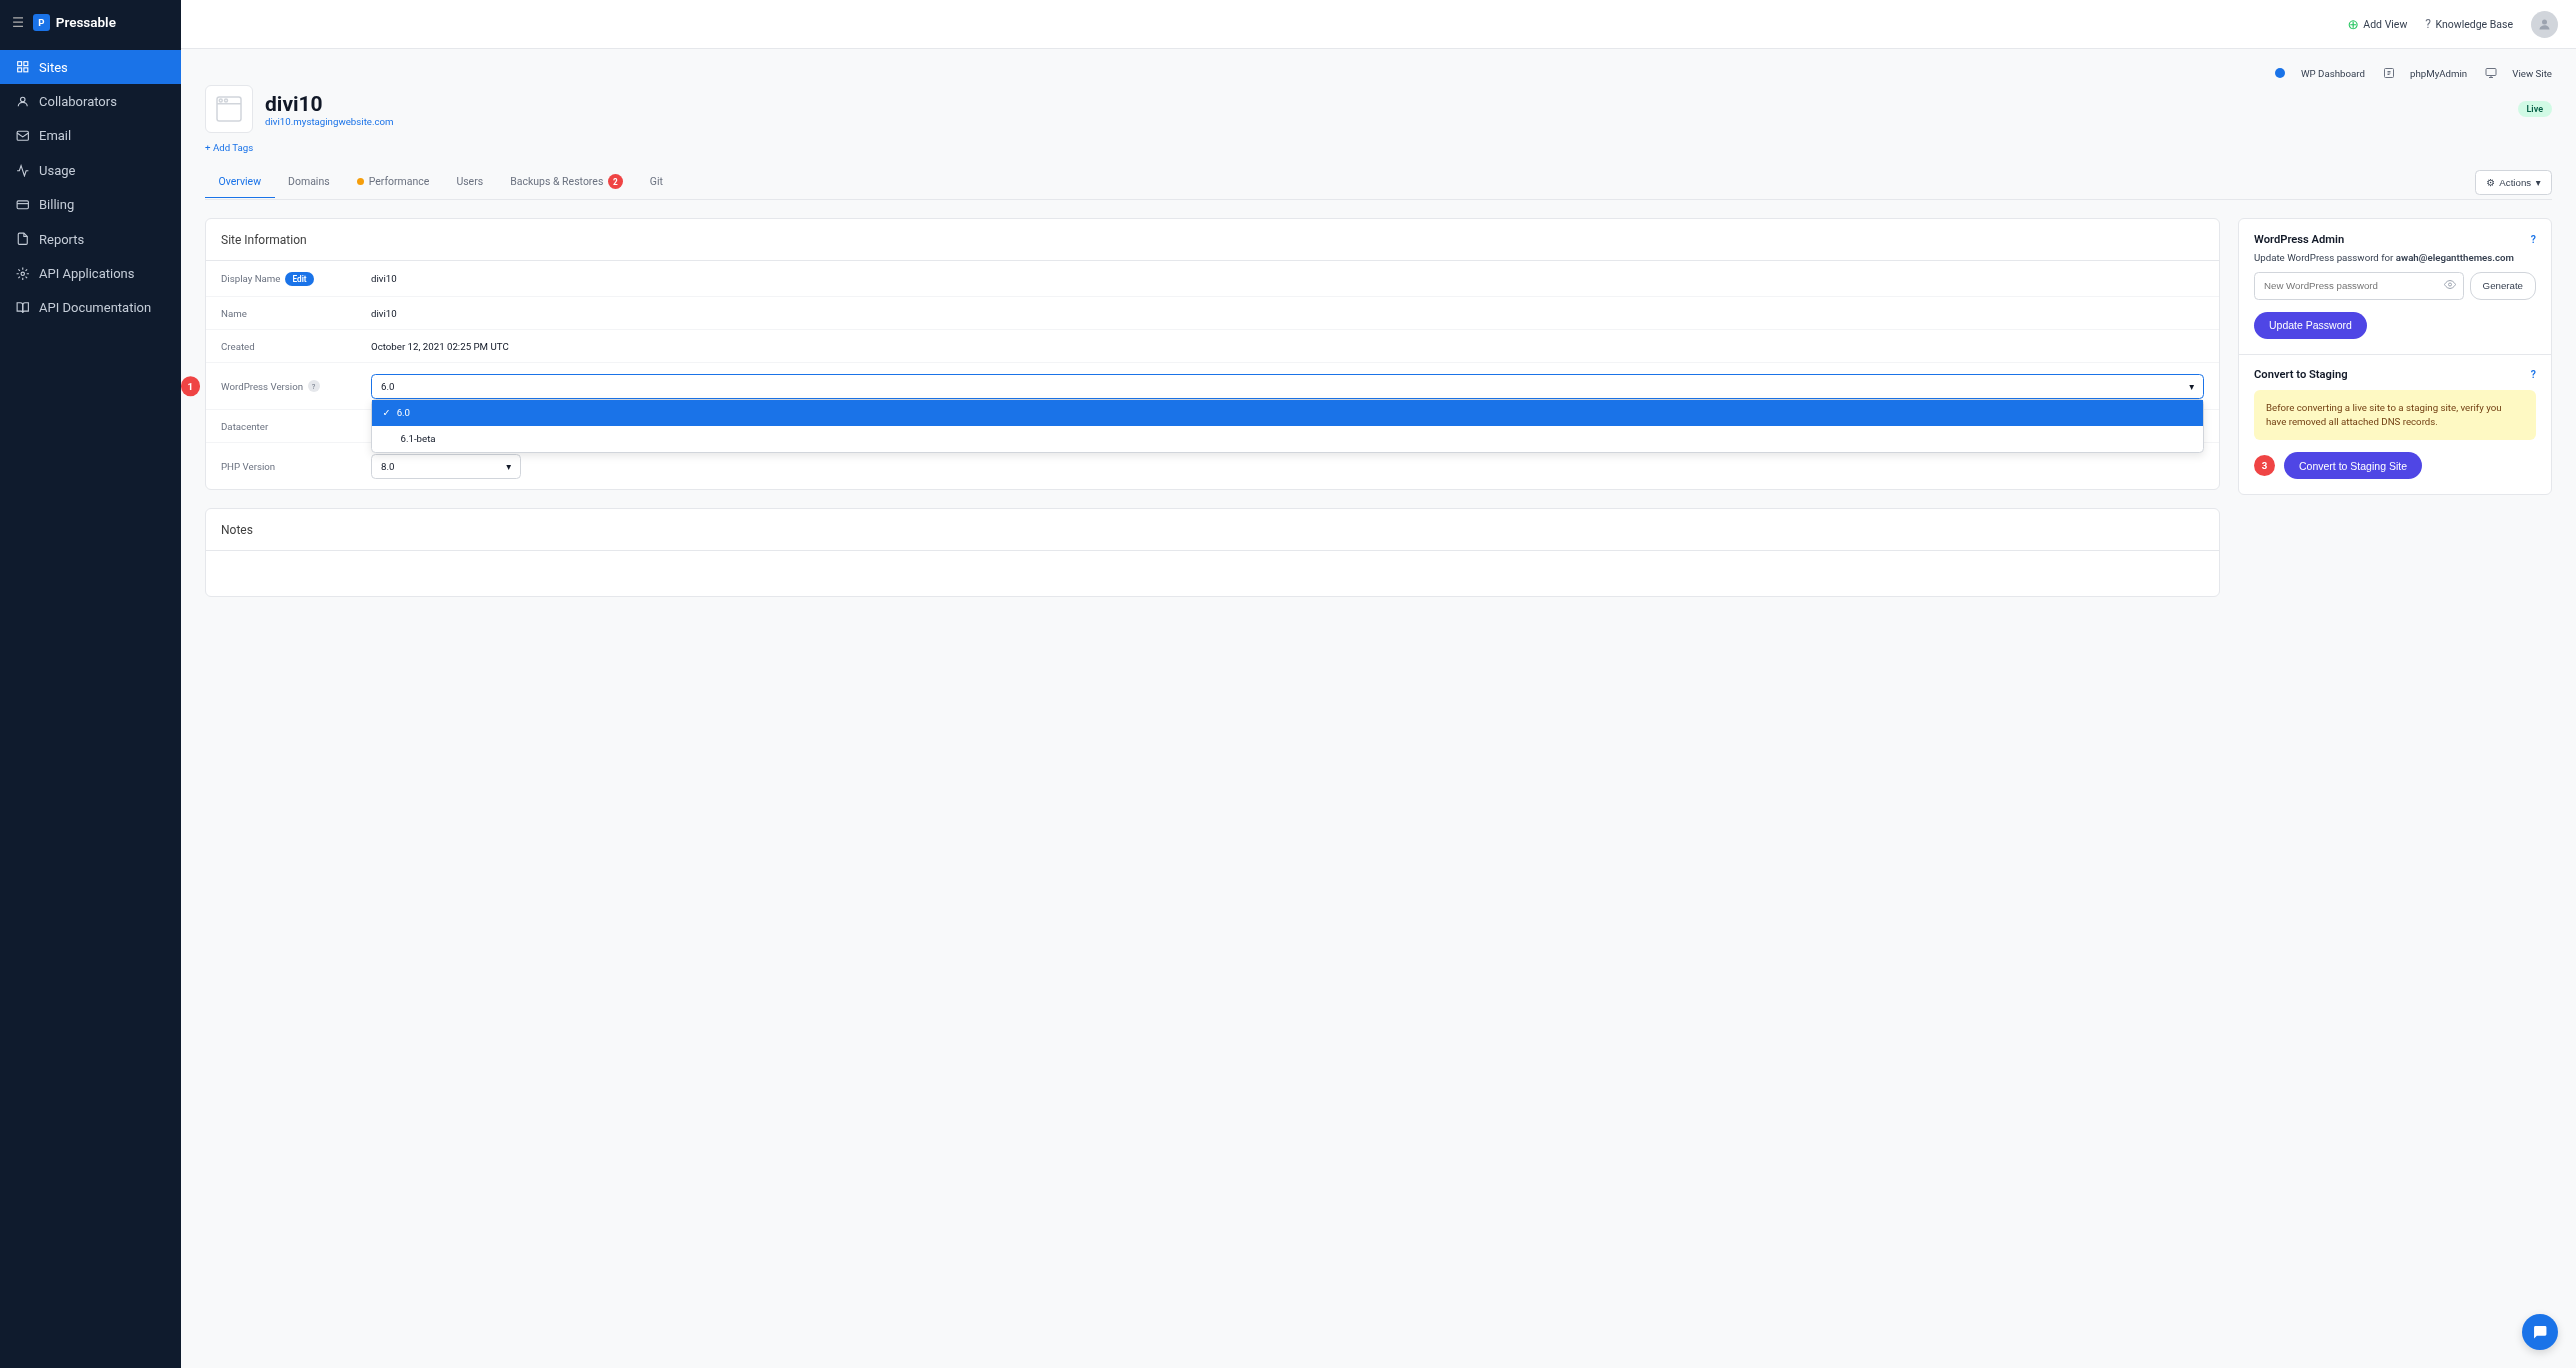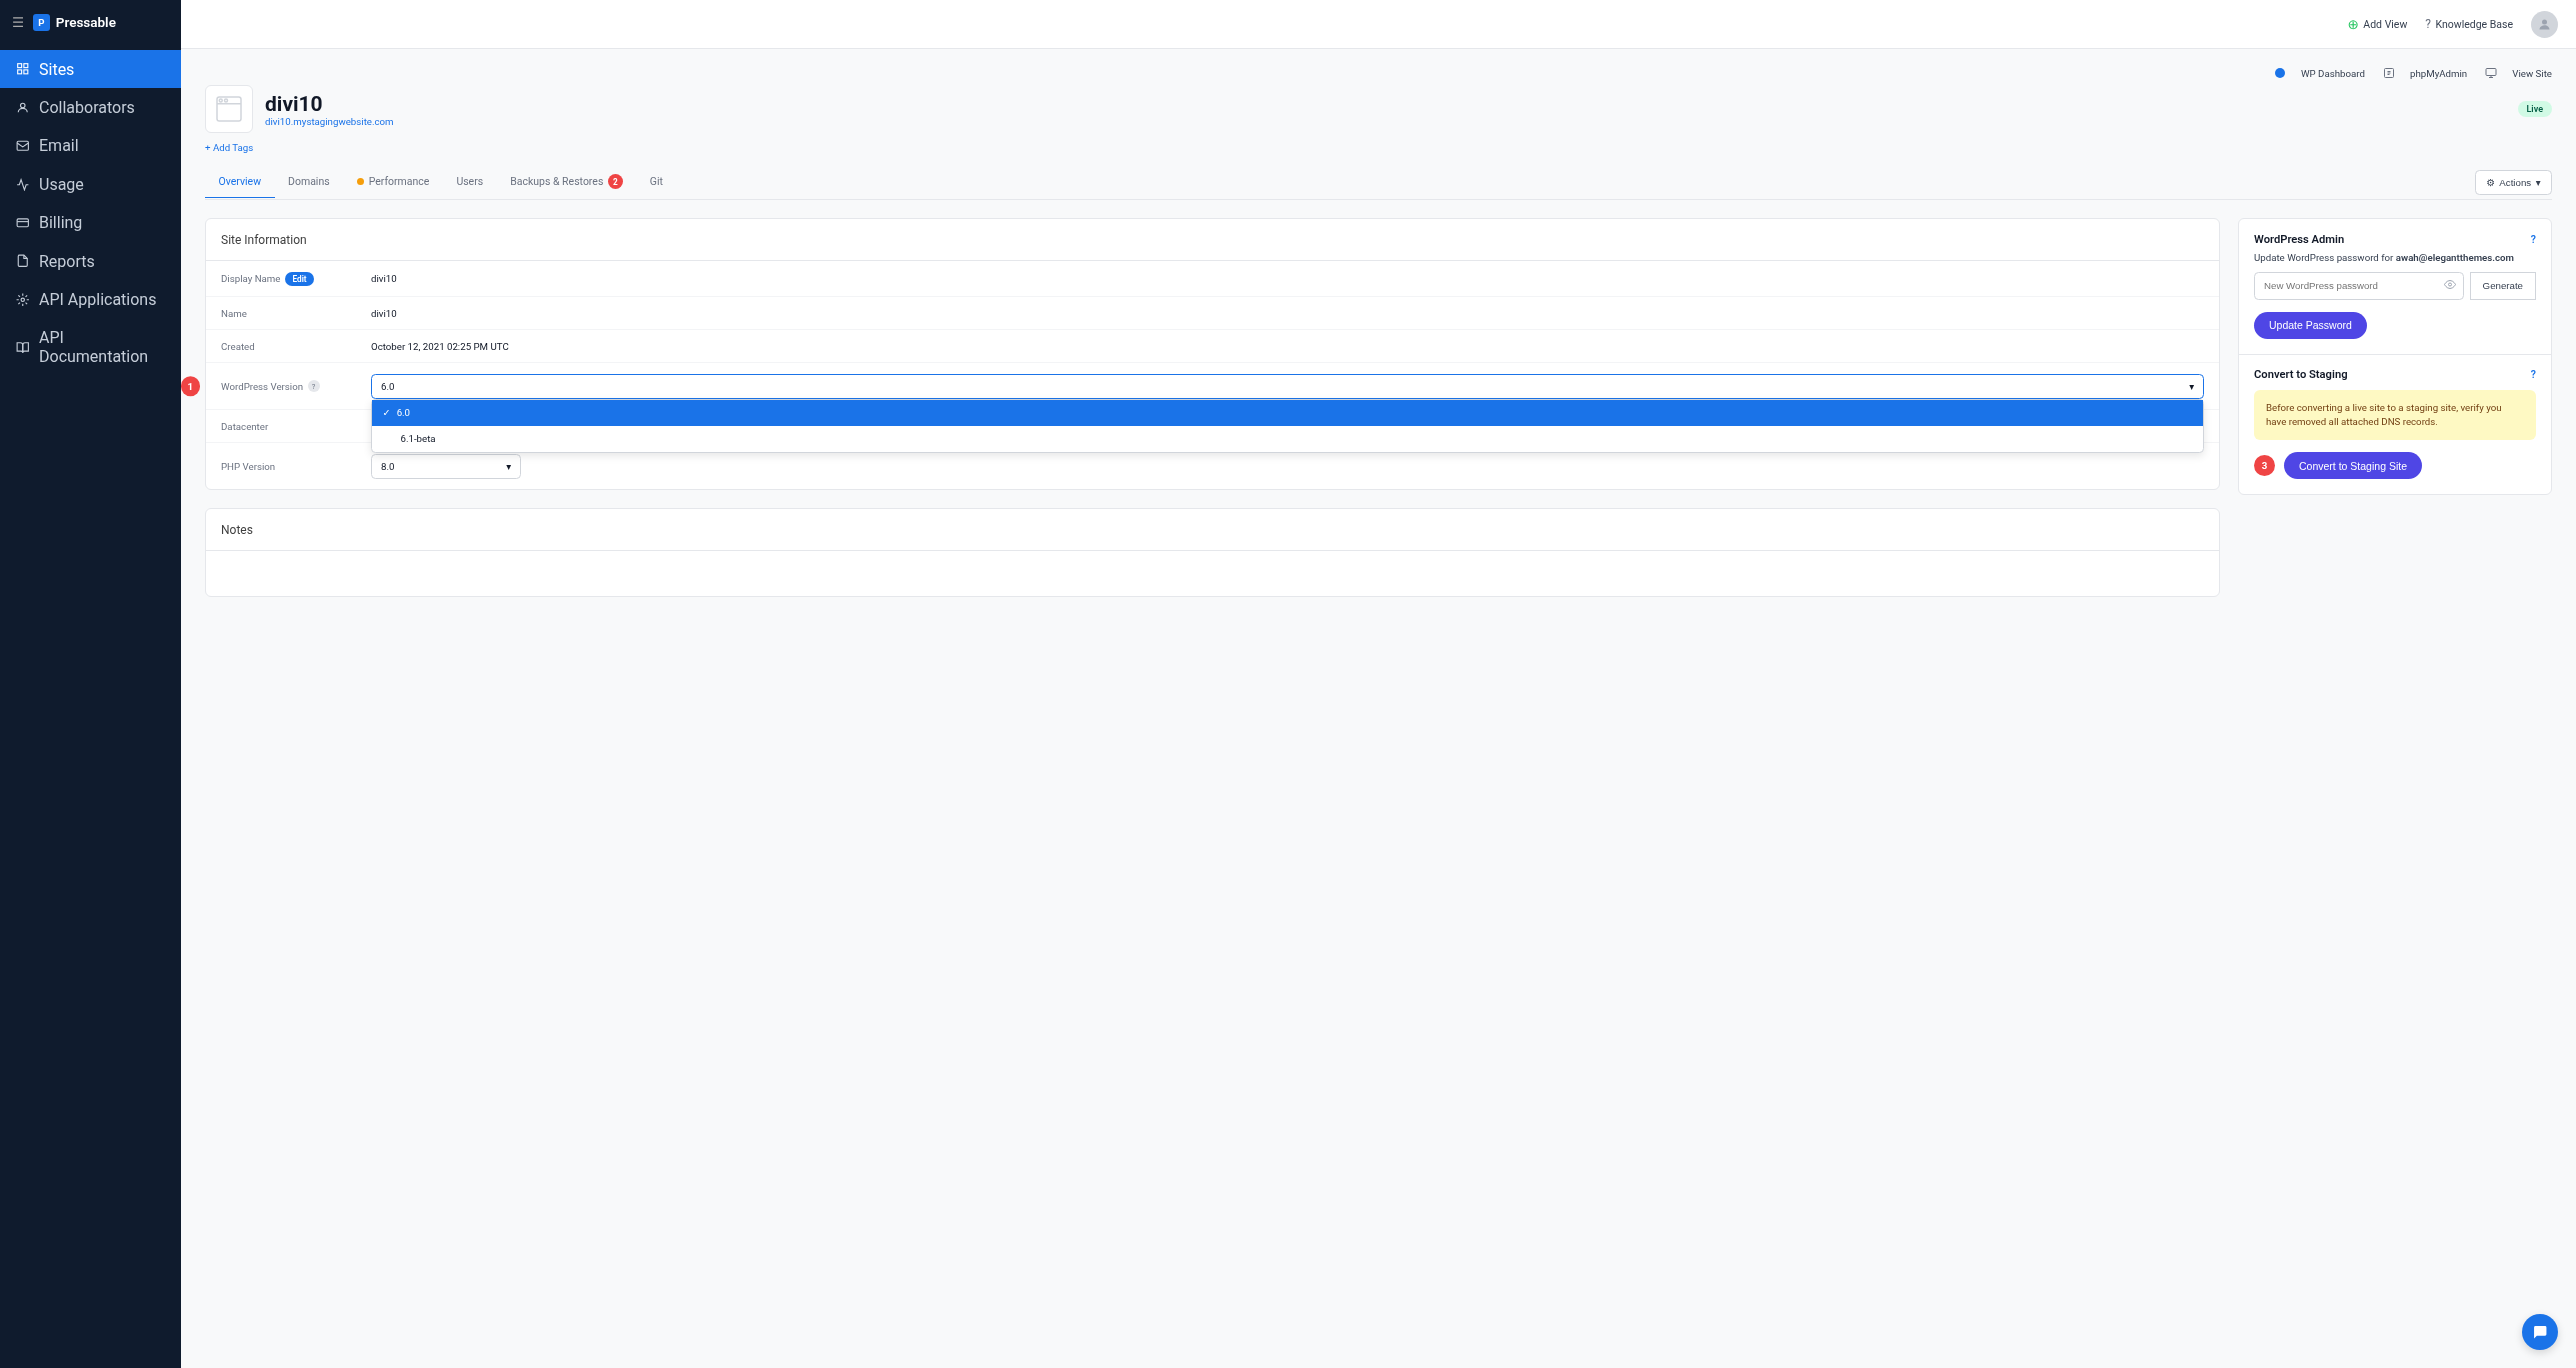--- a/index.html
+++ b/index.html
@@ -6,21 +6,21 @@
     body { font-family: -apple-system, BlinkMacSystemFont, 'Segoe UI', Roboto, sans-serif; background: #f5f5f5; display: flex; height: 100vh; overflow: hidden; font-size: 10.5px; }
 
     
     .sidebar { width: 181px; background: #0f1b2d; display: flex; flex-direction: column; color: #fff; flex-shrink: 0; }
     .sidebar-header { display: flex; align-items: center; padding: 13.5px 12px; gap: 9px; }
     .hamburger { color: #aaa; cursor: pointer; font-size: 13.5px; }
     .logo { display: flex; align-items: center; gap: 6px; }
     .logo-icon { background: #1a73e8; color: white; font-weight: bold; padding: 3px 5.2px; border-radius: 3px; font-size: 9.7px; }
     .logo-text { color: #fff; font-size: 13.5px; font-weight: 600; }
     .sidebar-nav { flex: 1; padding: 6px 0; }
-    .nav-item { display: flex; align-items: center; gap: 9px; padding: 9.7px 15px; cursor: pointer; color: #c5cdd8; font-size: 16px; }
+    .nav-item { display: flex; align-items: center; gap: 9px; padding: 9.7px 15px; cursor: pointer; color: #c5cdd8; font-size: 13px; }
     .nav-item.active { background: #1a73e8; color: #fff; }
     .nav-icon { width: 15px; height: 15px; display: flex; align-items: center; justify-content: center; flex-shrink: 0; }
 
     
     .main { flex: 1; display: flex; flex-direction: column; overflow: hidden; }
     .topbar { display: flex; align-items: center; justify-content: flex-end; padding: 10.5px 18px; background: #fff; border-bottom: 0.7px solid #e5e7eb; gap: 18px; }
     .topbar-link { display: flex; align-items: center; gap: 4.5px; color: #374151; font-size: 10.5px; cursor: pointer; text-decoration: none; }
     .topbar-link .icon-circle { color: #22c55e; font-size: 13.5px; }
     .avatar { width: 27px; height: 27px; border-radius: 50%; background: #d1d5db; display: flex; align-items: center; justify-content: center; }
 
@@ -77,21 +77,21 @@
     .dropdown-item { padding: 7.5px 10.5px; font-size: 9.7px; cursor: pointer; display: flex; align-items: center; gap: 6px; }
     .dropdown-item.selected { background: #1a73e8; color: #fff; }
     .section-title { font-size: 11.2px; font-weight: 600; color: #111827; padding: 13.5px 15px 6px; display: flex; align-items: center; justify-content: space-between; }
     .section-title-help { color: #1a73e8; font-size: 10.5px; }
     .update-desc { font-size: 9.7px; color: #374151; padding: 0 15px 9px; }
     .update-desc strong { font-weight: 600; }
     .password-row { display: flex; align-items: center; gap: 6px; padding: 0 15px 12px; }
     .password-input { flex: 1; border: 0.7px solid #d1d5db; border-radius: 4.5px; padding: 7.5px 27px 7.5px 9px; font-size: 9.7px; color: #9ca3af; position: relative; }
     .password-input-wrap { position: relative; flex: 1; }
     .eye-icon { position: absolute; right: 7.5px; top: 50%; transform: translateY(-50%); color: #9ca3af; cursor: pointer; }
-    .generate-btn { background: #fff; border: 0.7px solid #d1d5db; border-radius: 0; padding: 7.5px 12px; font-size: 9.7px; cursor: pointer; color: #374151; white-space: nowrap; }
+    .generate-btn { background: #fff; border: 0.7px solid #d1d5db; border-radius: 11px; padding: 7.5px 12px; font-size: 9.7px; cursor: pointer; color: #374151; white-space: nowrap; }
     .update-pw-btn { margin: 0 15px 15px; background: #4f46e5; color: #fff; border: none; border-radius: 15px; padding: 7.5px 15px; font-size: 10.5px; font-weight: 500; cursor: pointer; }
     .divider { border: none; border-top: 0.7px solid #e5e7eb; }
     .convert-section { padding: 0; }
     .convert-title { font-size: 11.2px; font-weight: 600; color: #111827; padding: 13.5px 15px 9px; display: flex; align-items: center; justify-content: space-between; }
     .warning-box { margin: 0 15px 12px; background: #fef9c3; border-radius: 6px; padding: 10.5px 12px; font-size: 9.7px; color: #713f12; line-height: 1.5; }
     .convert-btn { margin: 0 15px 15px; background: #4f46e5; color: #fff; border: none; border-radius: 15px; padding: 7.5px 15px; font-size: 10.5px; font-weight: 500; cursor: pointer; }
 
     
     .notes-card { margin-top: 0; }
 

